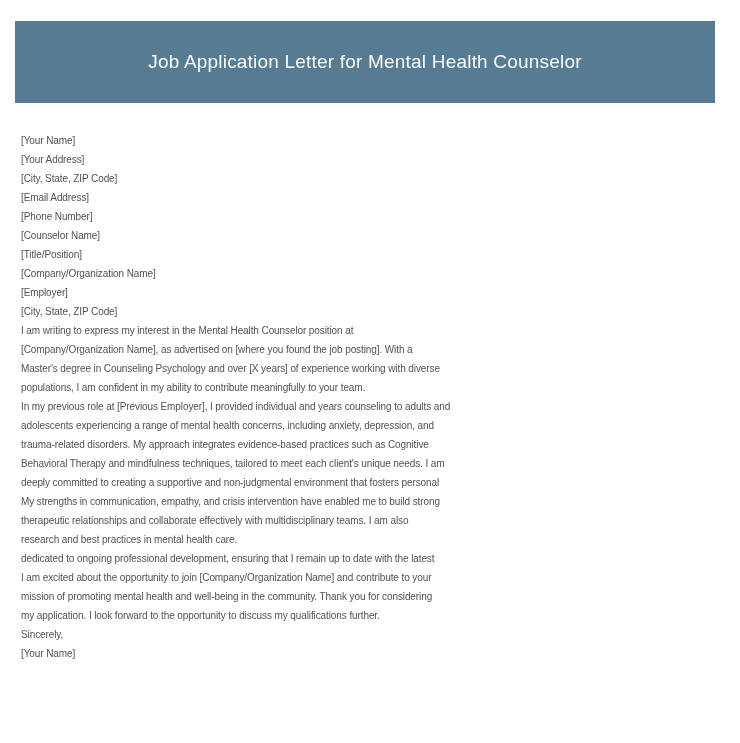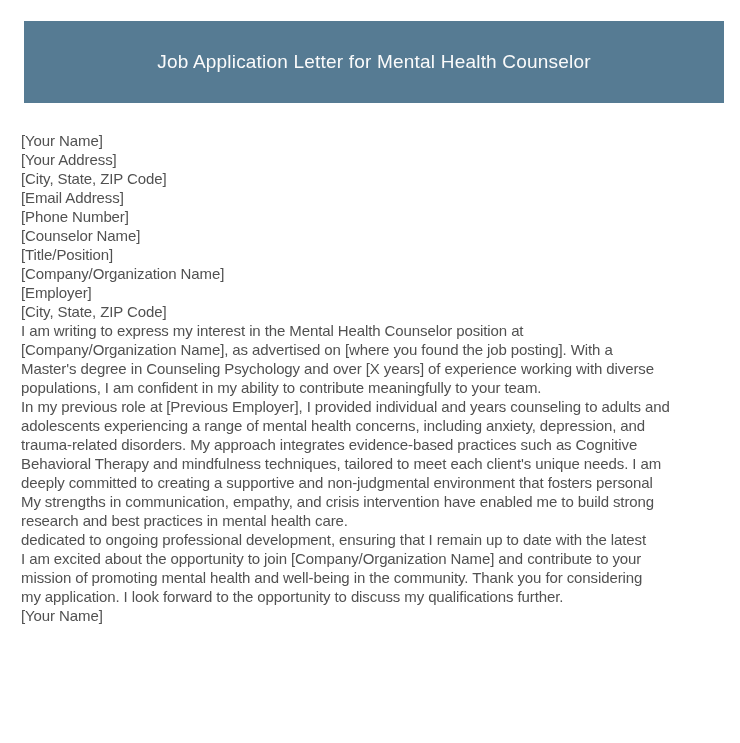--- a/index.html
+++ b/index.html
@@ -10,41 +10,41 @@
   .page {
     position: relative;
     width: 740px;
     height: 743px;
     background: #ffffff;
     overflow: hidden;
     font-family: "Liberation Sans", sans-serif;
   }
   .header-banner {
     position: absolute;
-    left: 24px;
+    left: 15px;
     top: 21px;
     width: 700px;
     height: 82px;
     display: flex;
     align-items: center;
     justify-content: center;
   }
   .page-title {
     margin: 0;
     font-size: 19px;
     font-weight: 400;
     letter-spacing: 0.2px;
     white-space: nowrap;
   }
   .letter-body {
     position: absolute;
     left: 21px;
     top: 131px;
     width: 710px;
-    font-size: 15px;
+    font-size: 10px;
     line-height: 19px;
     font-weight: 400;
     letter-spacing: -0.1px;
   }
   .letter-line {
     white-space: pre;
     height: 19px;
   }
 </style>
 </head>
@@ -70,21 +70,23 @@
       <div class="letter-line">I am writing to express my interest in the Mental Health Counselor position at</div>
       <div class="letter-line">[Company/Organization Name], as advertised on [where you found the job posting]. With a</div>
       <div class="letter-line">Master's degree in Counseling Psychology and over [X years] of experience working with diverse</div>
       <div class="letter-line">populations, I am confident in my ability to contribute meaningfully to your team.</div>
       <div class="letter-line">In my previous role at [Previous Employer], I provided individual and years counseling to adults and</div>
       <div class="letter-line">adolescents experiencing a range of mental health concerns, including anxiety, depression, and</div>
       <div class="letter-line">trauma-related disorders. My approach integrates evidence-based practices such as Cognitive</div>
       <div class="letter-line">Behavioral Therapy and mindfulness techniques, tailored to meet each client's unique needs. I am</div>
       <div class="letter-line">deeply committed to creating a supportive and non-judgmental environment that fosters personal</div>
       <div class="letter-line">My strengths in communication, empathy, and crisis intervention have enabled me to build strong</div>
+      <div class="letter-line">therapeutic relationships and collaborate effectively with multidisciplinary teams. I am also</div>
       <div class="letter-line">research and best practices in mental health care.</div>
       <div class="letter-line">dedicated to ongoing professional development, ensuring that I remain up to date with the latest</div>
       <div class="letter-line">I am excited about the opportunity to join [Company/Organization Name] and contribute to your</div>
       <div class="letter-line">mission of promoting mental health and well-being in the community. Thank you for considering</div>
       <div class="letter-line">my application. I look forward to the opportunity to discuss my qualifications further.</div>
+      <div class="letter-line">Sincerely,</div>
       <div class="letter-line">[Your Name]</div>
     </main>
 
 </div>
 
 </body></html>

